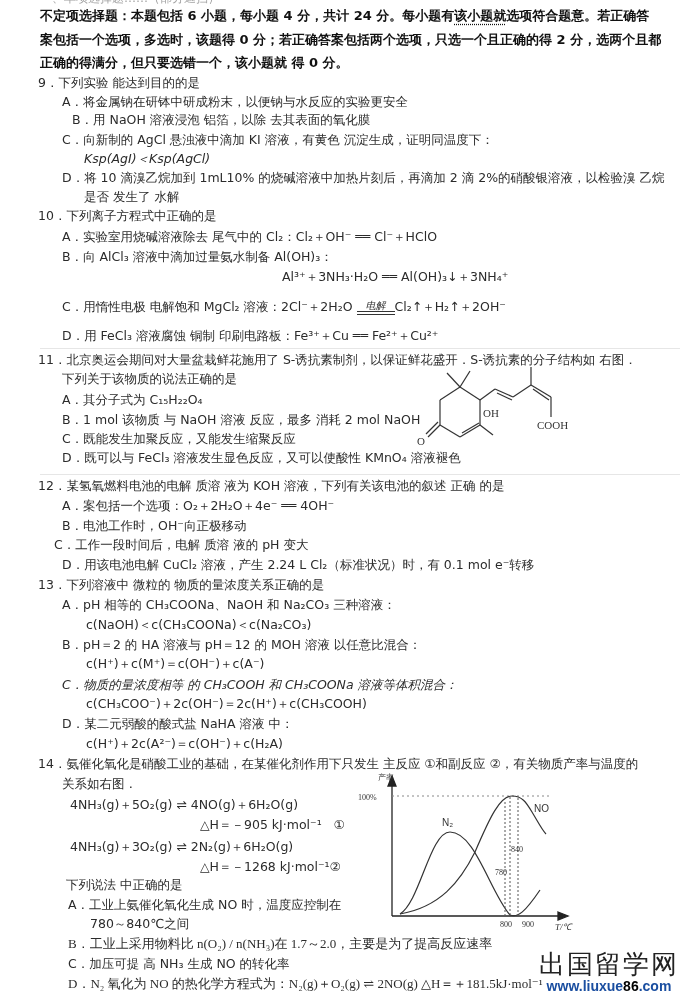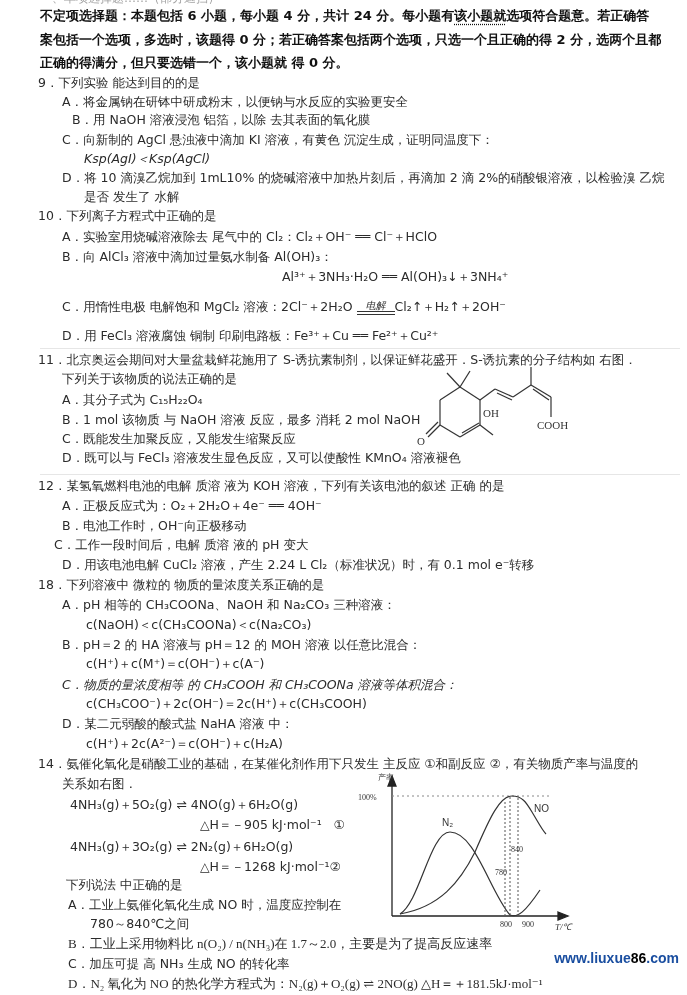--- a/index.html
+++ b/index.html
@@ -108,29 +108,29 @@
     <text x="2" y="80" font-size="11" font-family="Liberation Serif, serif" fill="#333">O</text>
   </svg>
 </div>
 
 <div class="sep" style="top:474px;"></div>
 
 <div>
   <div class="line" style="left:38px; top:477px;">
     <span>12．</span><span>某氢氧燃料电池的电解 质溶 液为 KOH 溶液，下列有关该电池的叙述 正确 的是</span>
   </div>
-  <div class="line" style="left:62px; top:497px;"><span>A．</span><span>正极反应式为：O₂＋2H₂O＋4e⁻ ══ 4OH⁻</span></div>
+  <div class="line" style="left:62px; top:497px;"><span>A．</span><span>案包括一个选项：O₂＋2H₂O＋4e⁻ ══ 4OH⁻</span></div>
   <div class="line" style="left:62px; top:517px;"><span>B．</span><span>电池工作时，OH⁻向正极移动</span></div>
   <div class="line" style="left:54px; top:536px;"><span>C．</span><span>工作一段时间后，电解 质溶 液的 pH 变大</span></div>
   <div class="line" style="left:62px; top:556px;"><span>D．</span><span>用该电池电解 CuCl₂ 溶液，产生 2.24 L Cl₂（标准状况）时，有 0.1 mol e⁻转移</span></div>
 </div>
 
 <div>
   <div class="line" style="left:38px; top:576px;">
-    <span>18．</span><span>下列溶液中 微粒的 物质的量浓度关系正确的是</span>
+    <span>13．</span><span>下列溶液中 微粒的 物质的量浓度关系正确的是</span>
   </div>
   <div class="line" style="left:62px; top:596px;"><span>A．</span><span>pH 相等的 CH₃COONa、NaOH 和 Na₂CO₃ 三种溶液：</span></div>
   <div class="line" style="left:86px; top:616px;"><span>c(NaOH)＜c(CH₃COONa)＜c(Na₂CO₃)</span></div>
   <div class="line" style="left:62px; top:636px;"><span>B．</span><span>pH＝2 的 HA 溶液与 pH＝12 的 MOH 溶液 以任意比混合：</span></div>
   <div class="line" style="left:86px; top:655px;"><span>c(H⁺)＋c(M⁺)＝c(OH⁻)＋c(A⁻)</span></div>
   <div class="line" style="left:62px; top:676px;font-style:italic;"><span>C．</span><span>物质的量浓度相等 的 CH₃COOH 和 CH₃COONa 溶液等体积混合：</span></div>
   <div class="line" style="left:86px; top:695px;"><span>c(CH₃COO⁻)＋2c(OH⁻)＝2c(H⁺)＋c(CH₃COOH)</span></div>
   <div class="line" style="left:62px; top:715px;"><span>D．</span><span>某二元弱酸的酸式盐 NaHA 溶液 中：</span></div>
   <div class="line" style="left:86px; top:735px;"><span>c(H⁺)＋2c(A²⁻)＝c(OH⁻)＋c(H₂A)</span></div>
 </div>
@@ -177,14 +177,15 @@
     <text x="150" y="155" font-size="8" fill="#333" font-family="Liberation Serif, serif">800</text>
     <text x="172" y="155" font-size="8" fill="#333" font-family="Liberation Serif, serif">900</text>
     <text x="145" y="103" font-size="8" fill="#333" font-family="Liberation Serif, serif">780</text>
     <text x="161" y="80" font-size="8" fill="#333" font-family="Liberation Serif, serif">840</text>
     <text x="92" y="54" font-size="10" fill="#333" font-family="Liberation Sans, sans-serif">N₂</text>
     <text x="184" y="40" font-size="10" fill="#333" font-family="Liberation Sans, sans-serif">NO</text>
   </svg>
 </div>
 
 <div class="wm">
+  <div class="wm-cn">出国留学网</div>
   <div class="wm-url"><span>www.liuxue</span><span class="red">86</span><span>.com</span></div>
 </div>
 
 </body></html>

